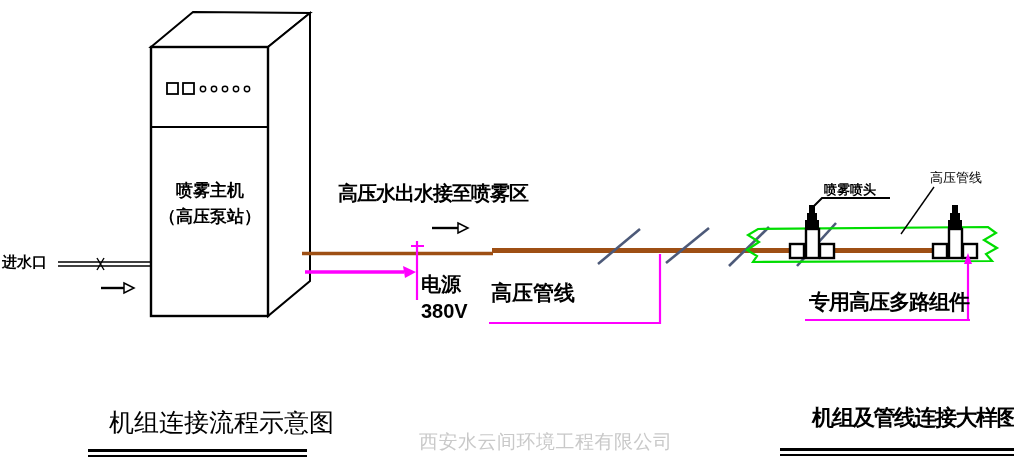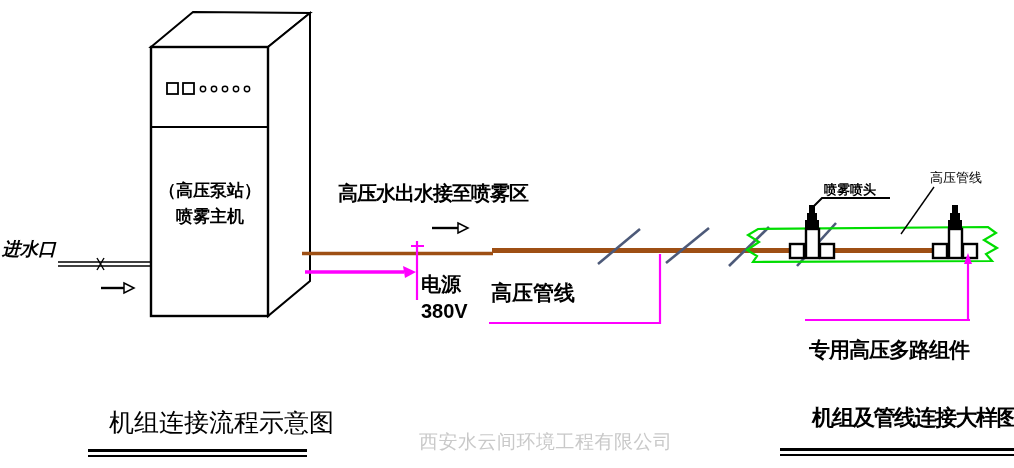--- a/index.html
+++ b/index.html
@@ -3,27 +3,27 @@
 <meta charset="utf-8">
 <style>
   html,body{margin:0;padding:0;background:#fff;}
   .stage{
     position:relative;width:1014px;height:468px;background:#ffffff;overflow:hidden;
     font-family:"Liberation Sans","DejaVu Sans",sans-serif;color:#000;
   }
   .stage svg{position:absolute;left:0;top:0;}
   .lbl{position:absolute;white-space:nowrap;line-height:1.2;}
   .host-label{left:152px;top:178px;width:116px;text-align:center;font-size:17px;font-weight:bold;line-height:26px;}
-  .inlet-label{left:2px;top:239px;font-size:18px;font-weight:bold;font-style:italic;}
+  .inlet-label{left:2px;top:253px;font-size:15px;font-weight:bold;}
   .outlet-label{left:338px;top:181px;font-size:20px;font-weight:bold;letter-spacing:-1px;text-align:center;}
   .power-label{left:421px;top:271px;font-size:20px;font-weight:bold;line-height:27px;}
   .pipeline-label{left:491px;top:280px;font-size:21px;font-weight:bold;}
   .nozzle-label{left:824px;top:182px;font-size:13px;font-weight:bold;text-align:center;}
   .trough-label{left:930px;top:170px;font-size:13px;}
-  .component-label{left:809px;top:289px;font-size:21px;font-weight:bold;letter-spacing:-1px;margin-top:48px;}
+  .component-label{left:809px;top:289px;font-size:21px;font-weight:bold;letter-spacing:-1px;}
   .left-title{left:109px;top:407px;font-size:25px;font-weight:normal;}
   .left-title-underline{position:absolute;left:88px;top:449px;width:219px;height:3px;
     border-top:3px solid #000;border-bottom:2px solid #000;}
   .right-title{left:812px;top:405px;font-size:22px;font-weight:bold;letter-spacing:-1.5px;}
   .right-title-underline{position:absolute;left:780px;top:448px;width:234px;height:3px;
     border-top:3px solid #000;border-bottom:2px solid #000;}
   .watermark{left:419px;top:431px;font-size:19px;letter-spacing:0.5px;color:#c9c9c9;}
 </style>
 </head>
 <body>
@@ -107,22 +107,22 @@
     <line x1="934" y1="187" x2="901" y2="234" stroke="#000" stroke-width="1.4"></line>
 
     <g>
       <line x1="805" y1="320" x2="970" y2="320" stroke="#ff00ff" stroke-width="2.2"></line>
       <line x1="968" y1="320" x2="968" y2="263" stroke="#ff00ff" stroke-width="2.2"></line>
       <polygon points="968,253 964,264 972,264" fill="#ff00ff"></polygon>
     </g>
   </svg>
 
   <div class="lbl host-label">
+    <div>喷雾主机</div>
     <div>（高压泵站）</div>
-    <div>喷雾主机</div>
   </div>
 
   <div class="lbl inlet-label">进水口</div>
 
   <div class="lbl outlet-label">高压水出水接至喷雾区</div>
 
   <div class="lbl power-label">
     <div>电源</div>
     <div>380V</div>
   </div>

